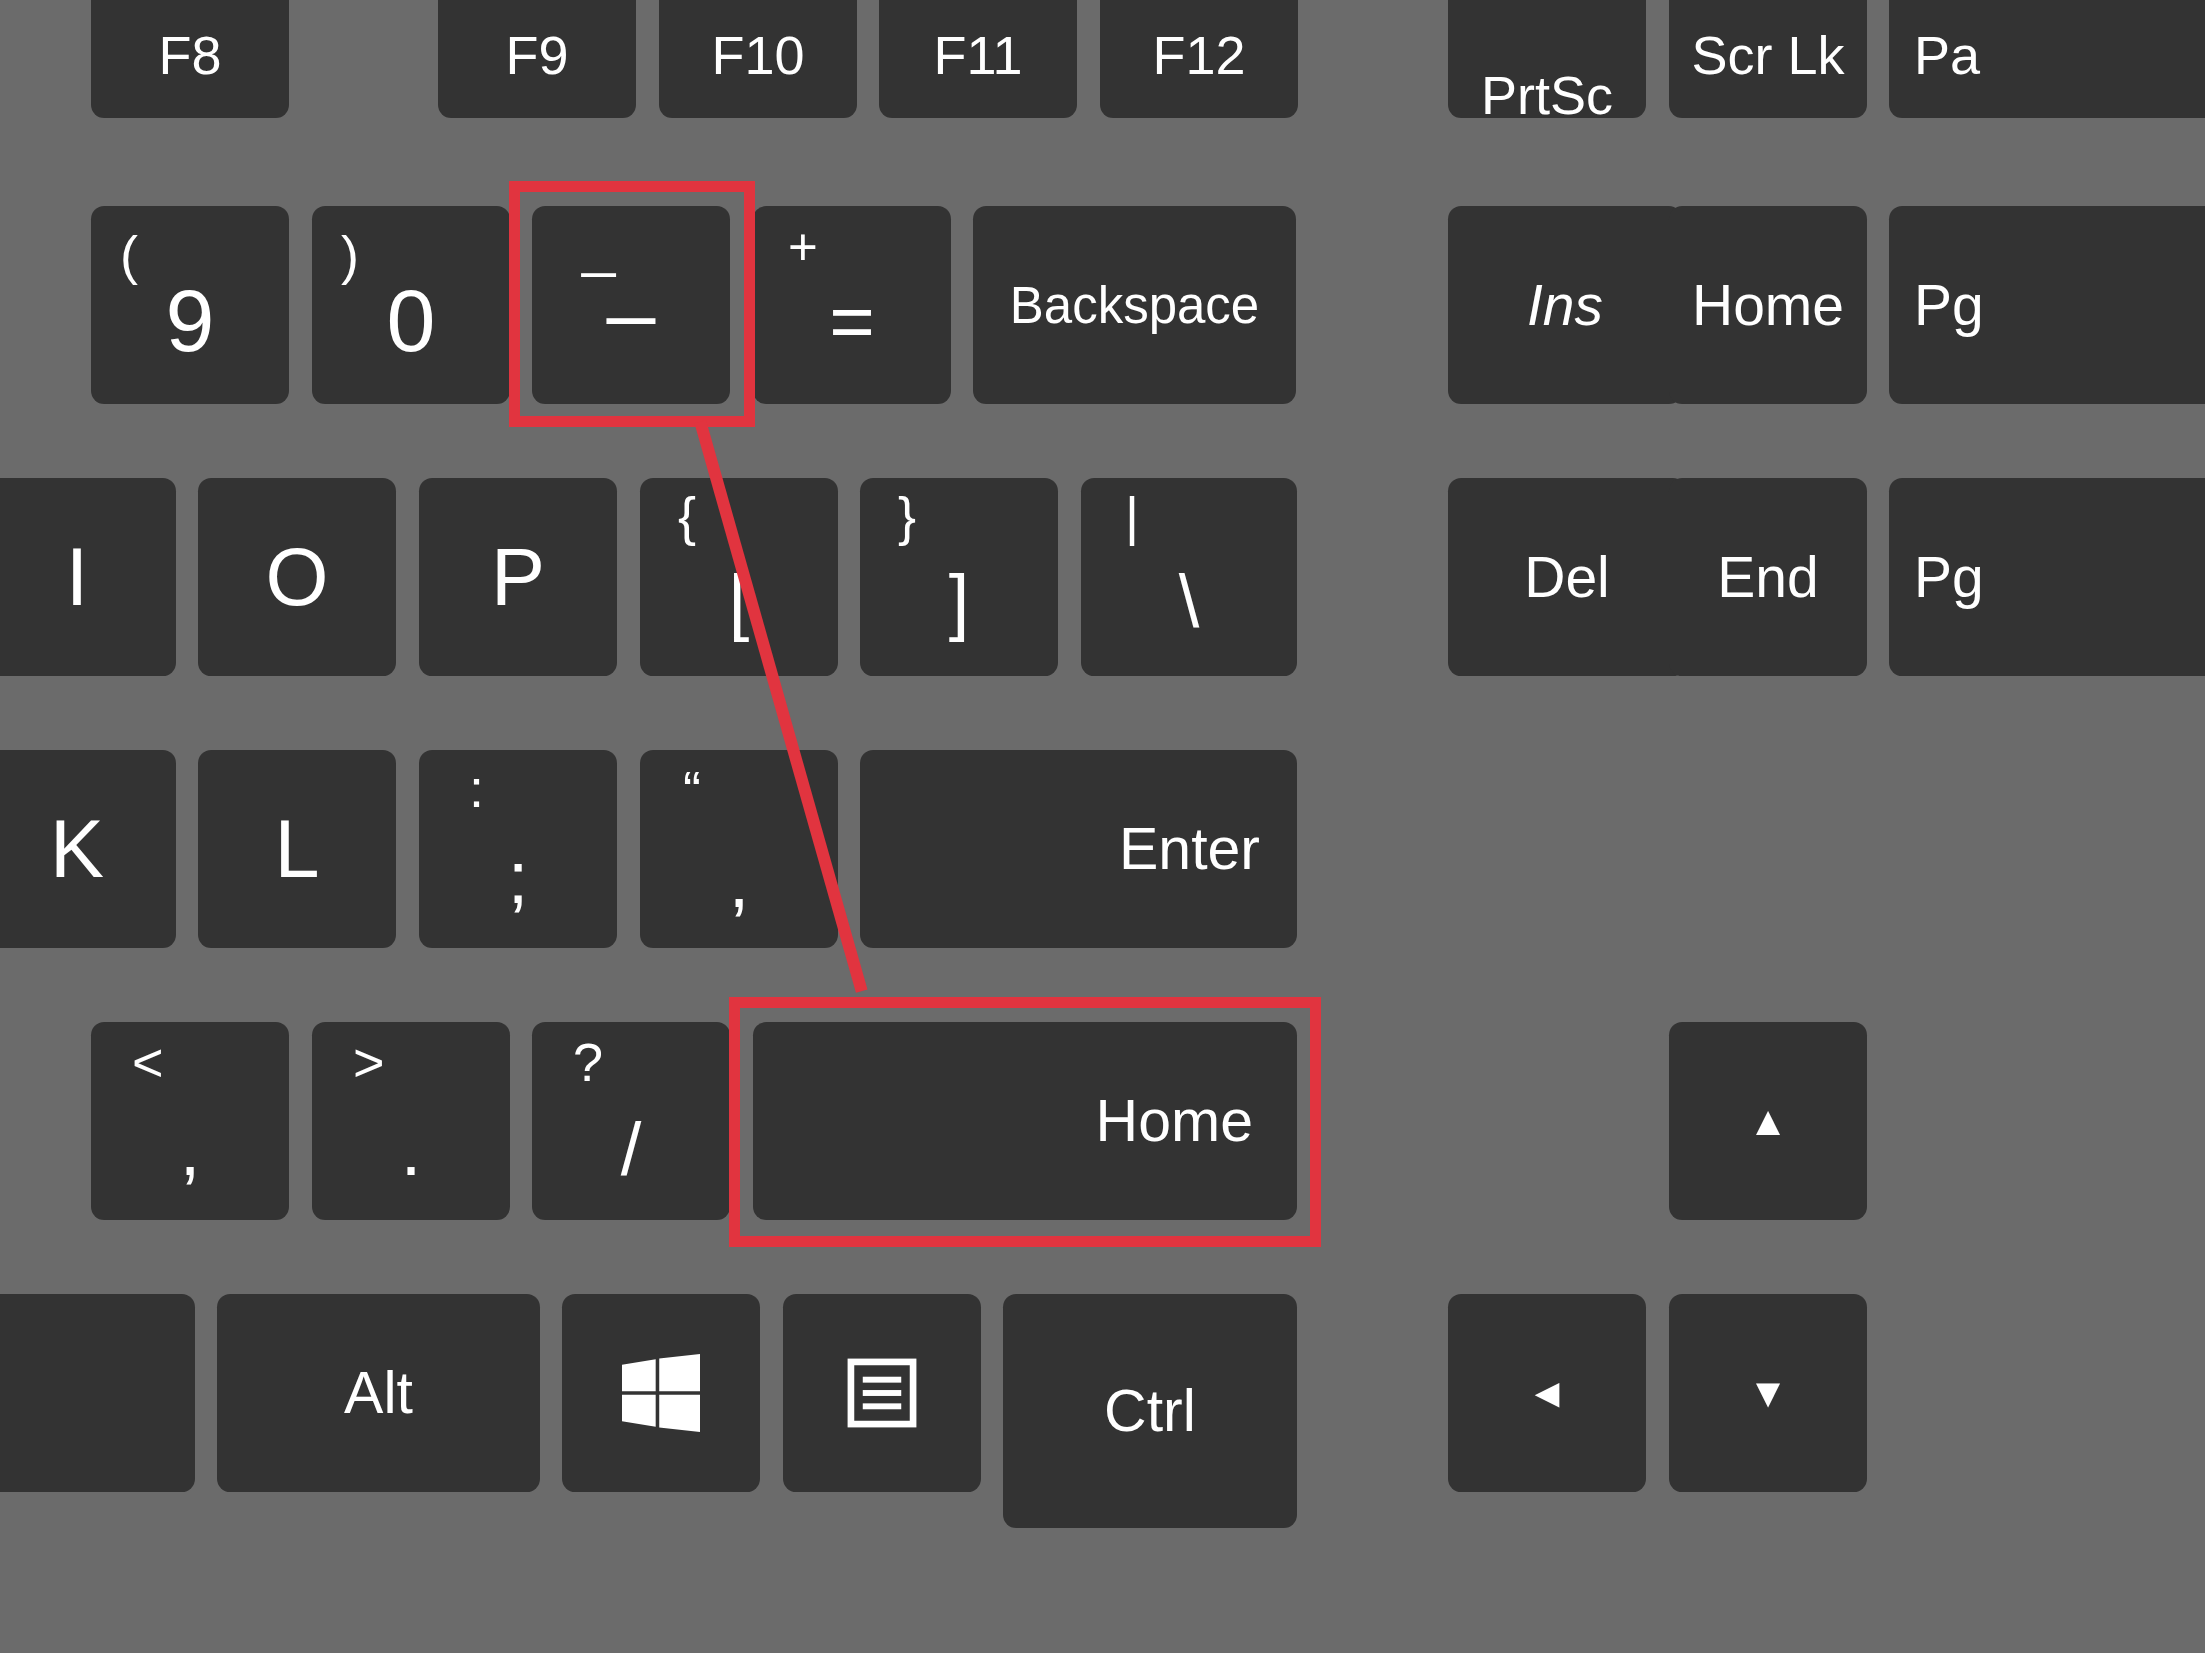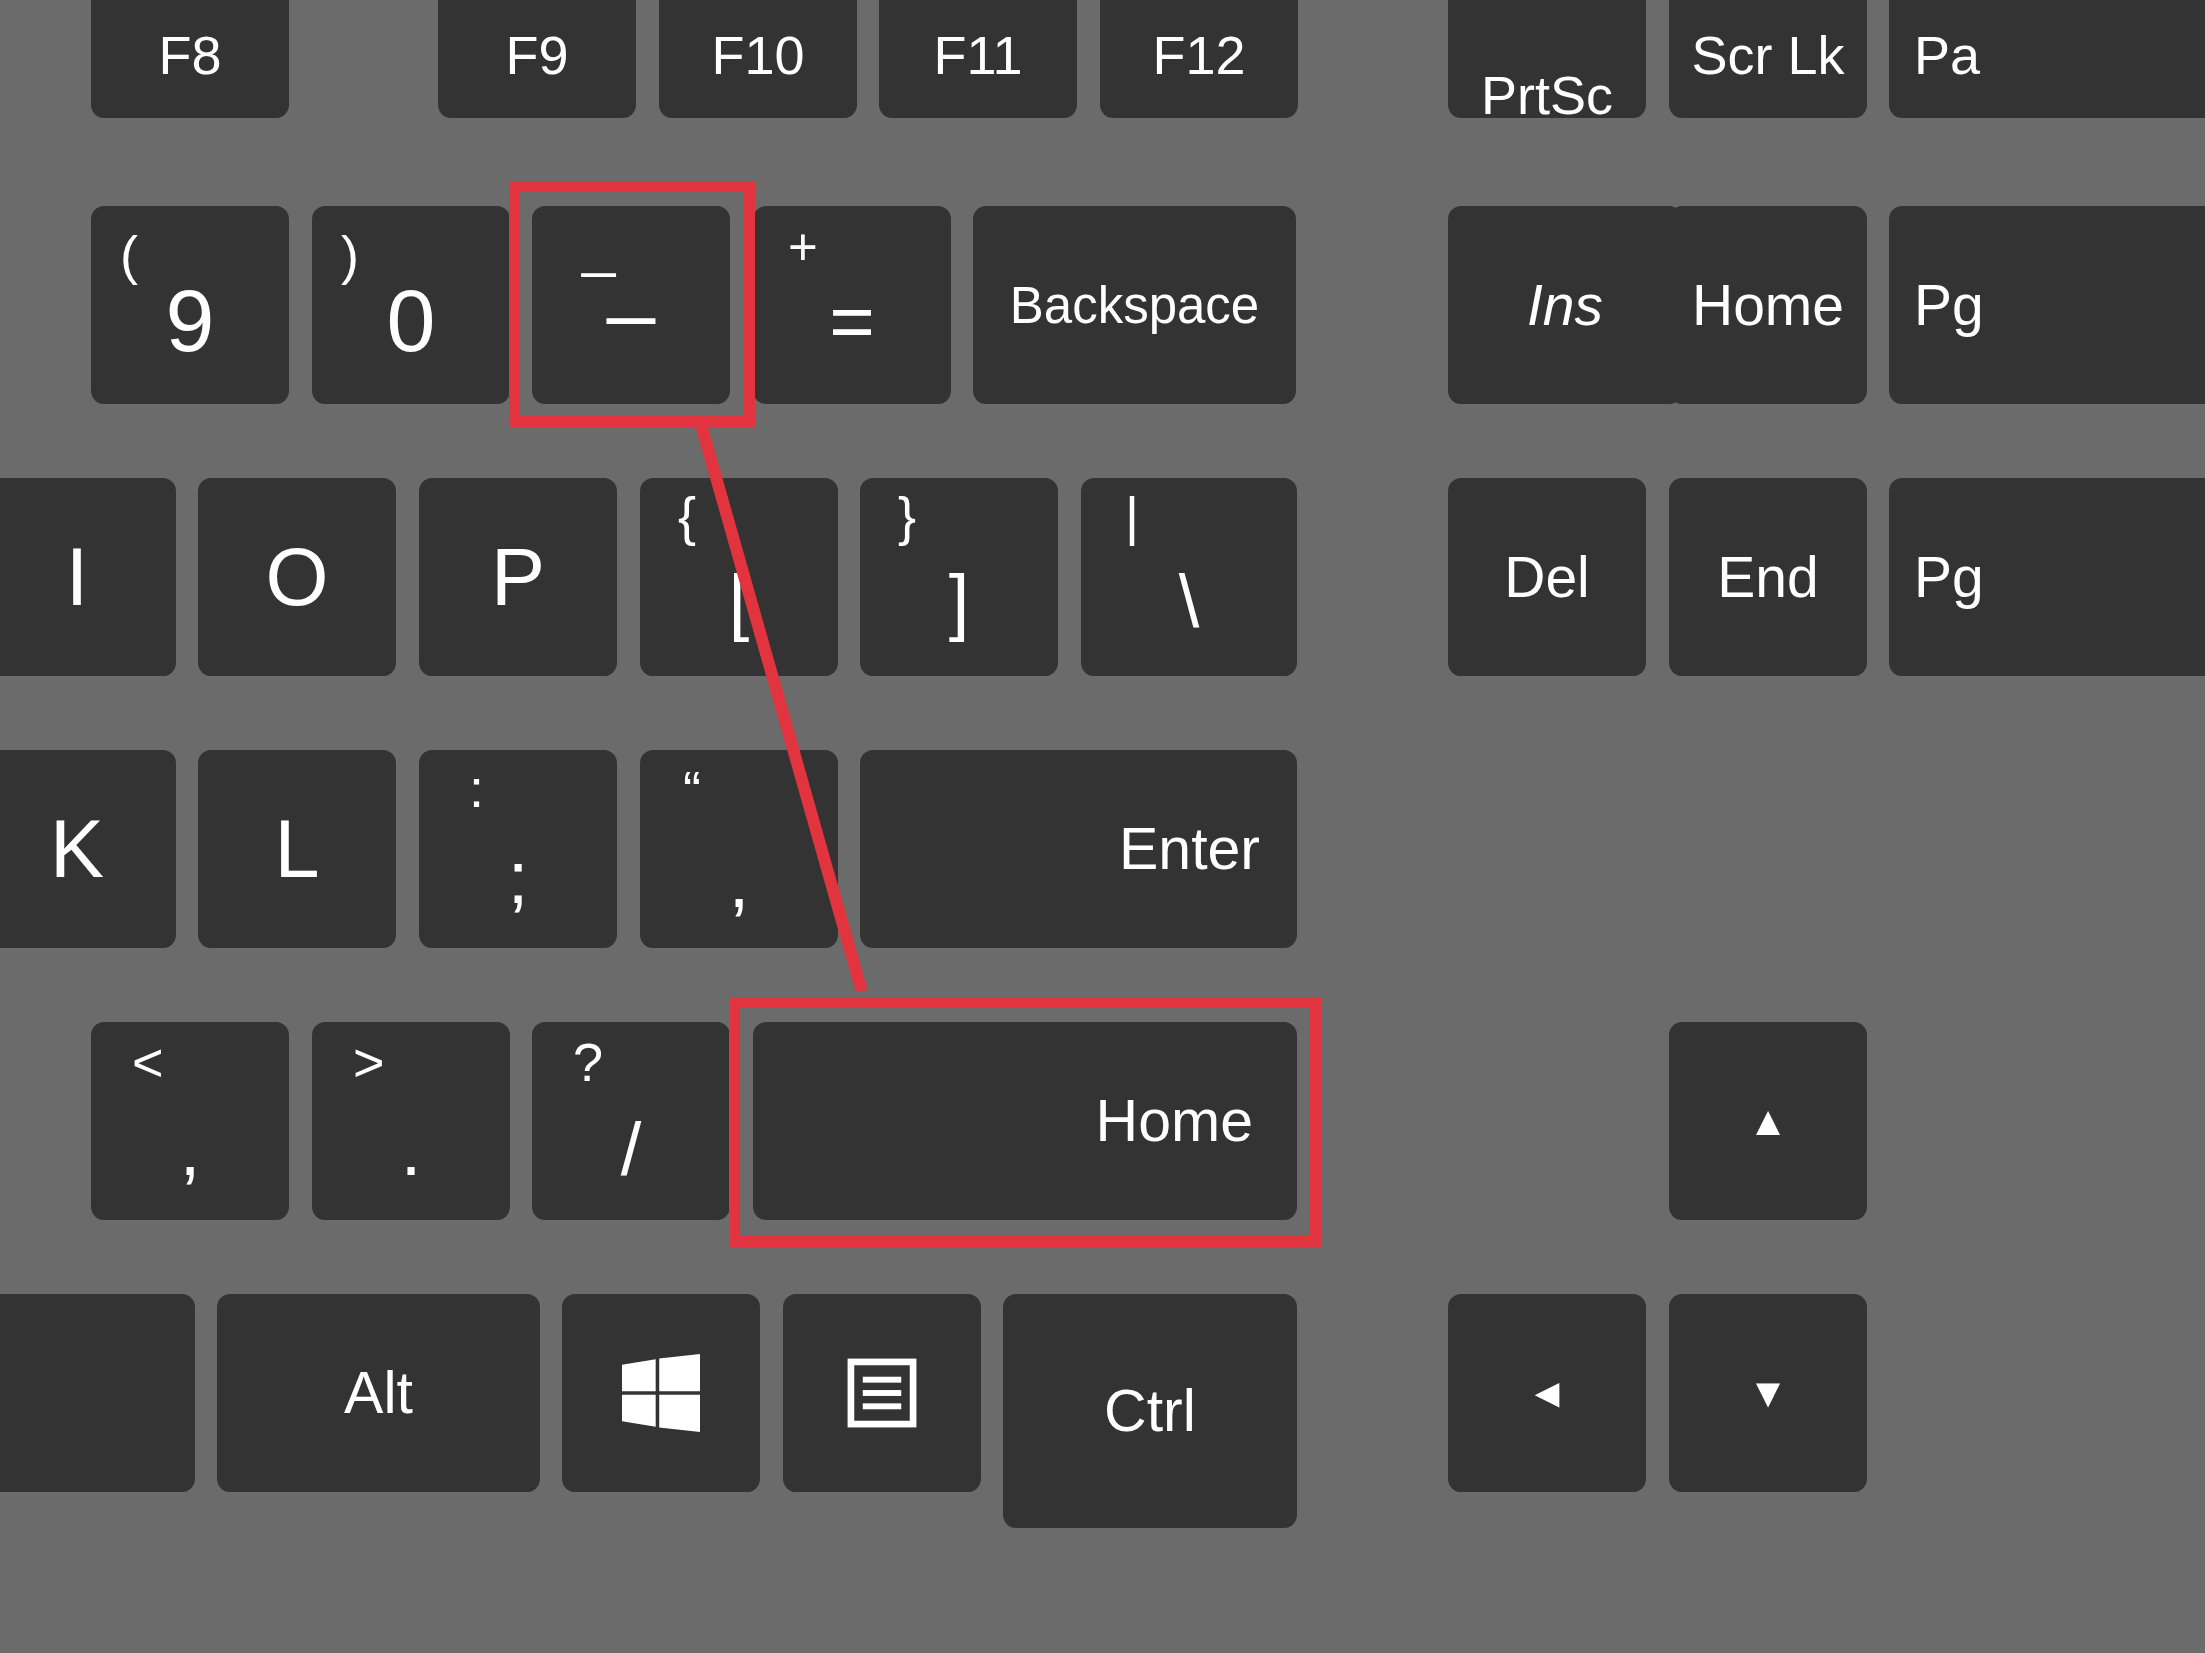--- a/index.html
+++ b/index.html
@@ -120,21 +120,21 @@
     <span class="main" style="left:50%; top:62%; transform:translate(-50%,-50%); font-size:74px;">[</span>
   </div>
   <div class="key" style="left:860px; top:478px; width:198px; height:198px;">
     <span class="sub" style="left:38px; top:7.4px; font-size:54px;">}</span>
     <span class="main" style="left:50%; top:62%; transform:translate(-50%,-50%); font-size:74px;">]</span>
   </div>
   <div class="key" style="left:1081px; top:478px; width:216px; height:198px;">
     <span class="sub" style="left:44px; top:7.4px; font-size:54px;">|</span>
     <span class="main" style="left:50%; top:62%; transform:translate(-50%,-50%); font-size:74px;">\</span>
   </div>
-  <div class="key" style="left:1448px; top:478px; width:198px; height:198px;">
+  <div class="key" style="left:1448px; top:478px; width:198px; height:198px;padding-left:40px;">
     <span class="main" style="left:50%; top:50%; transform:translate(-50%,-50%); font-size:57px;">Del</span>
   </div>
   <div class="key" style="left:1669px; top:478px; width:198px; height:198px;">
     <span class="main" style="left:50%; top:50%; transform:translate(-50%,-50%); font-size:57px;">End</span>
   </div>
   <div class="key" style="left:1889px; top:478px; width:368px; height:198px;">
     <span class="main" style="left:25px; top:50%; transform:translateY(-50%); font-size:57px;">Pg</span>
   </div>
 
   <div class="key" style="left:-22px; top:750px; width:198px; height:198px;">

